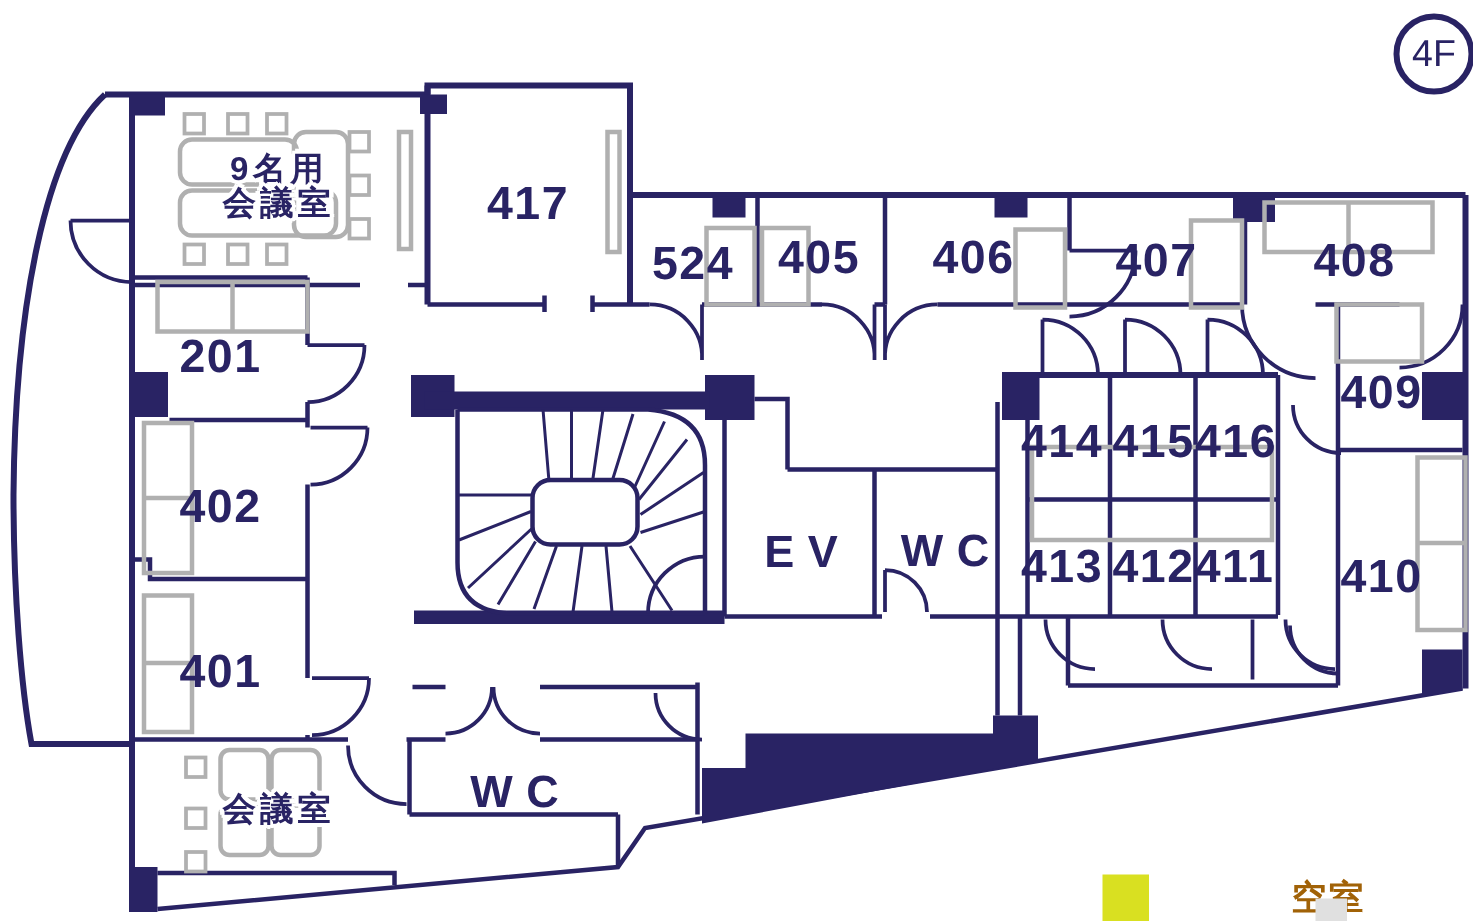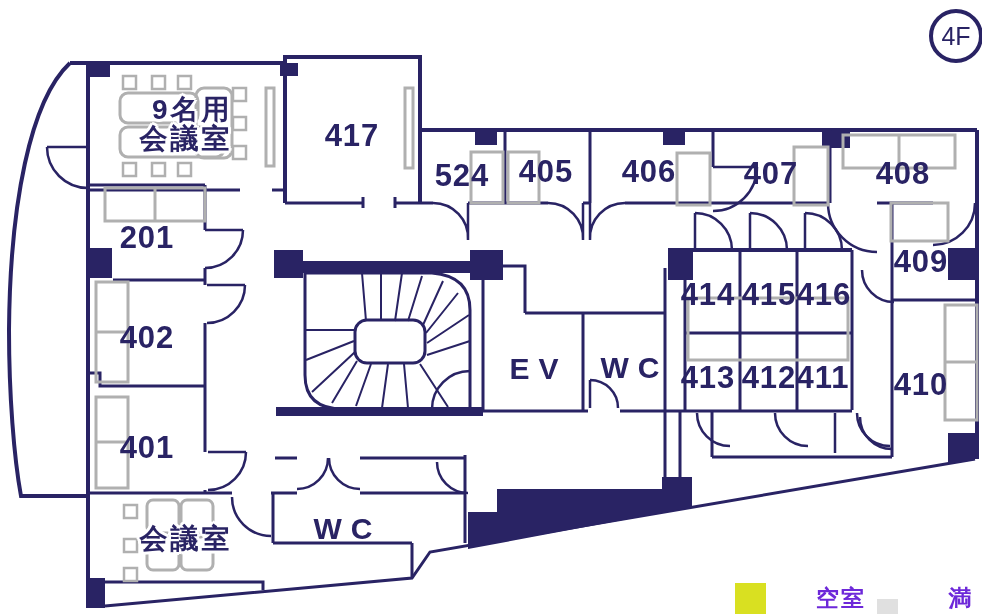--- a/index.html
+++ b/index.html
@@ -3,27 +3,27 @@
 <meta charset="utf-8">
 <style>
   html,body{margin:0;padding:0;background:#ffffff;}
   #plan{position:relative;width:982px;height:614px;background:#ffffff;overflow:hidden;
         font-family:"Liberation Sans","DejaVu Sans",sans-serif;}
   #plan svg{position:absolute;left:0;top:0;}
   .lbl{position:absolute;transform:translate(-50%,-50%);color:#292364;font-weight:700;
        white-space:nowrap;line-height:1.05;}
   .room-num{font-size:31px;letter-spacing:1px;}
   .fac{font-size:30px;letter-spacing:9px;padding-left:9px;text-align:right;}
-  .mtg{font-size:28px;letter-spacing:3px;text-align:right;
+  .mtg{font-size:22px;letter-spacing:3px;text-align:center;
        text-shadow:-2px -2px 0 #fff,2px -2px 0 #fff,-2px 2px 0 #fff,2px 2px 0 #fff,
                    0 -3px 0 #fff,0 3px 0 #fff,-3px 0 0 #fff,3px 0 0 #fff;}
   .badge{position:absolute;width:46px;height:46px;border:4px solid #292364;border-radius:50%;
          transform:translate(-50%,-50%);display:flex;align-items:center;justify-content:center;
          color:#292364;font-weight:400;font-size:25px;}
-  .legend{position:absolute;display:flex;align-items:center;color:#6d28d9;font-weight:700;}
+  .legend{position:absolute;display:flex;align-items:center;color:#a16207;font-weight:700;gap:45px;}
   .swatch{width:31px;height:31px;}
   .legend-label{font-size:23px;letter-spacing:2px;margin-left:50px;}
 </style>
 </head>
 <body>
 
 <div id="plan">
 
 <svg width="982" height="614" viewBox="0 0 982 614">
 

